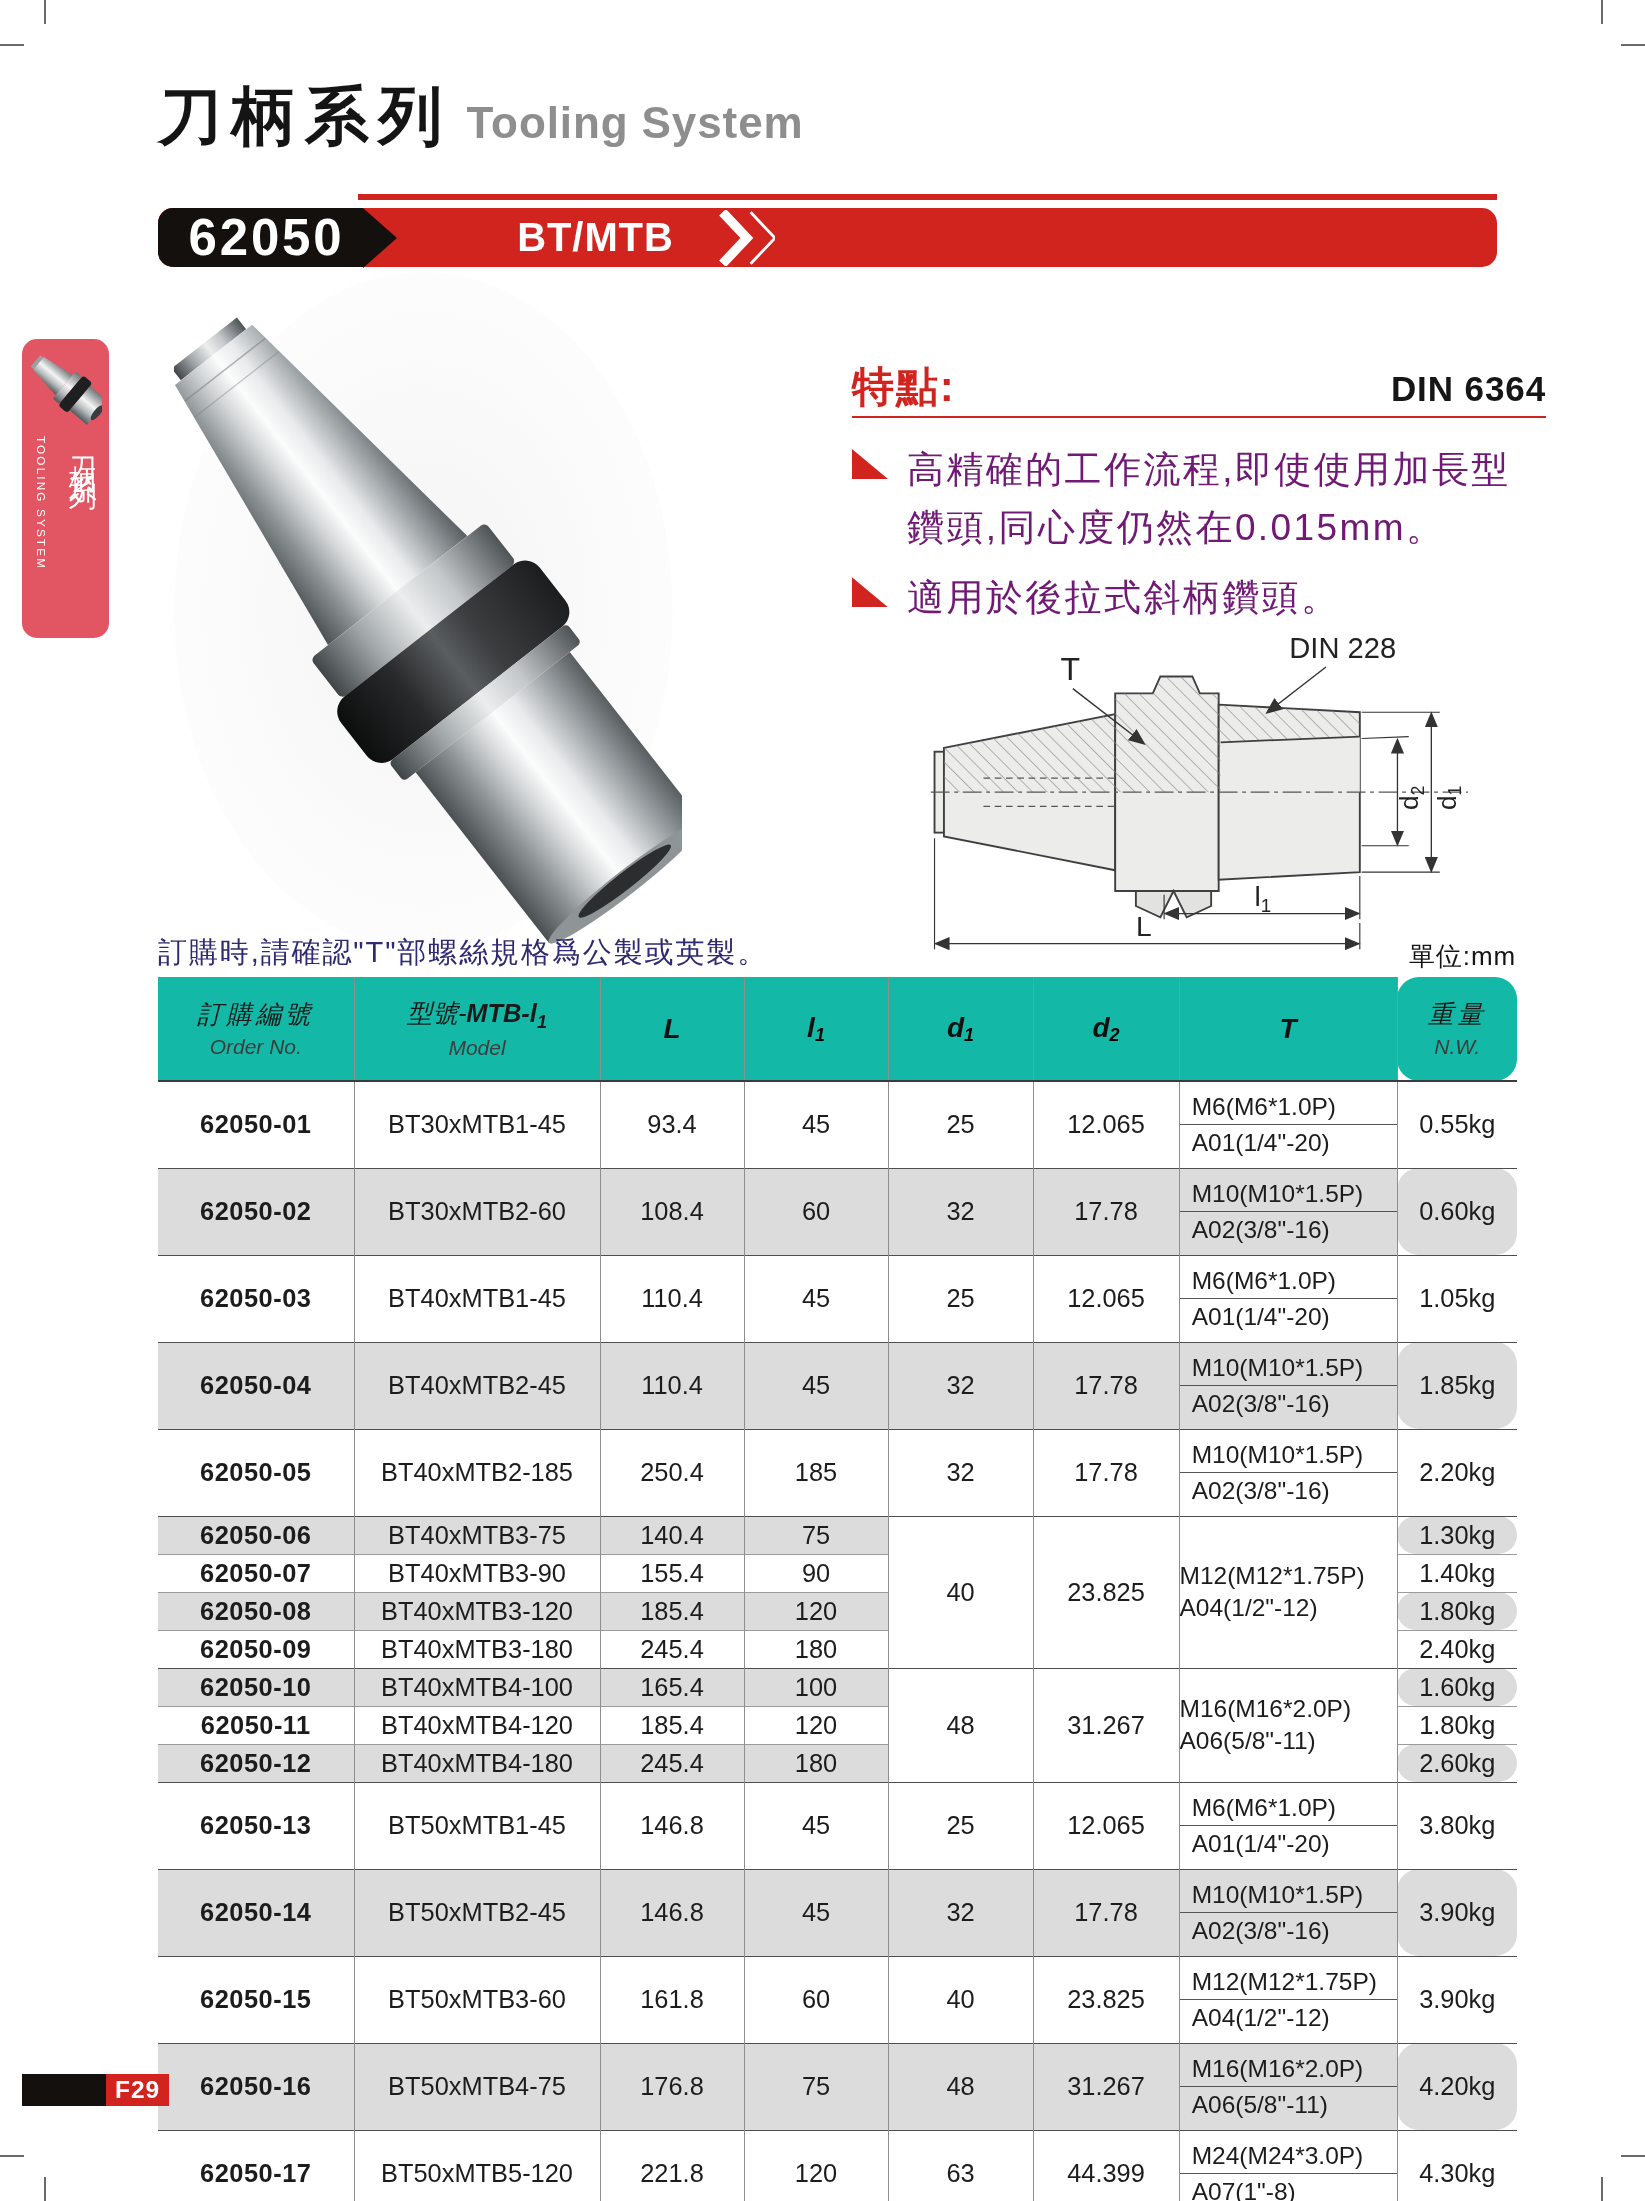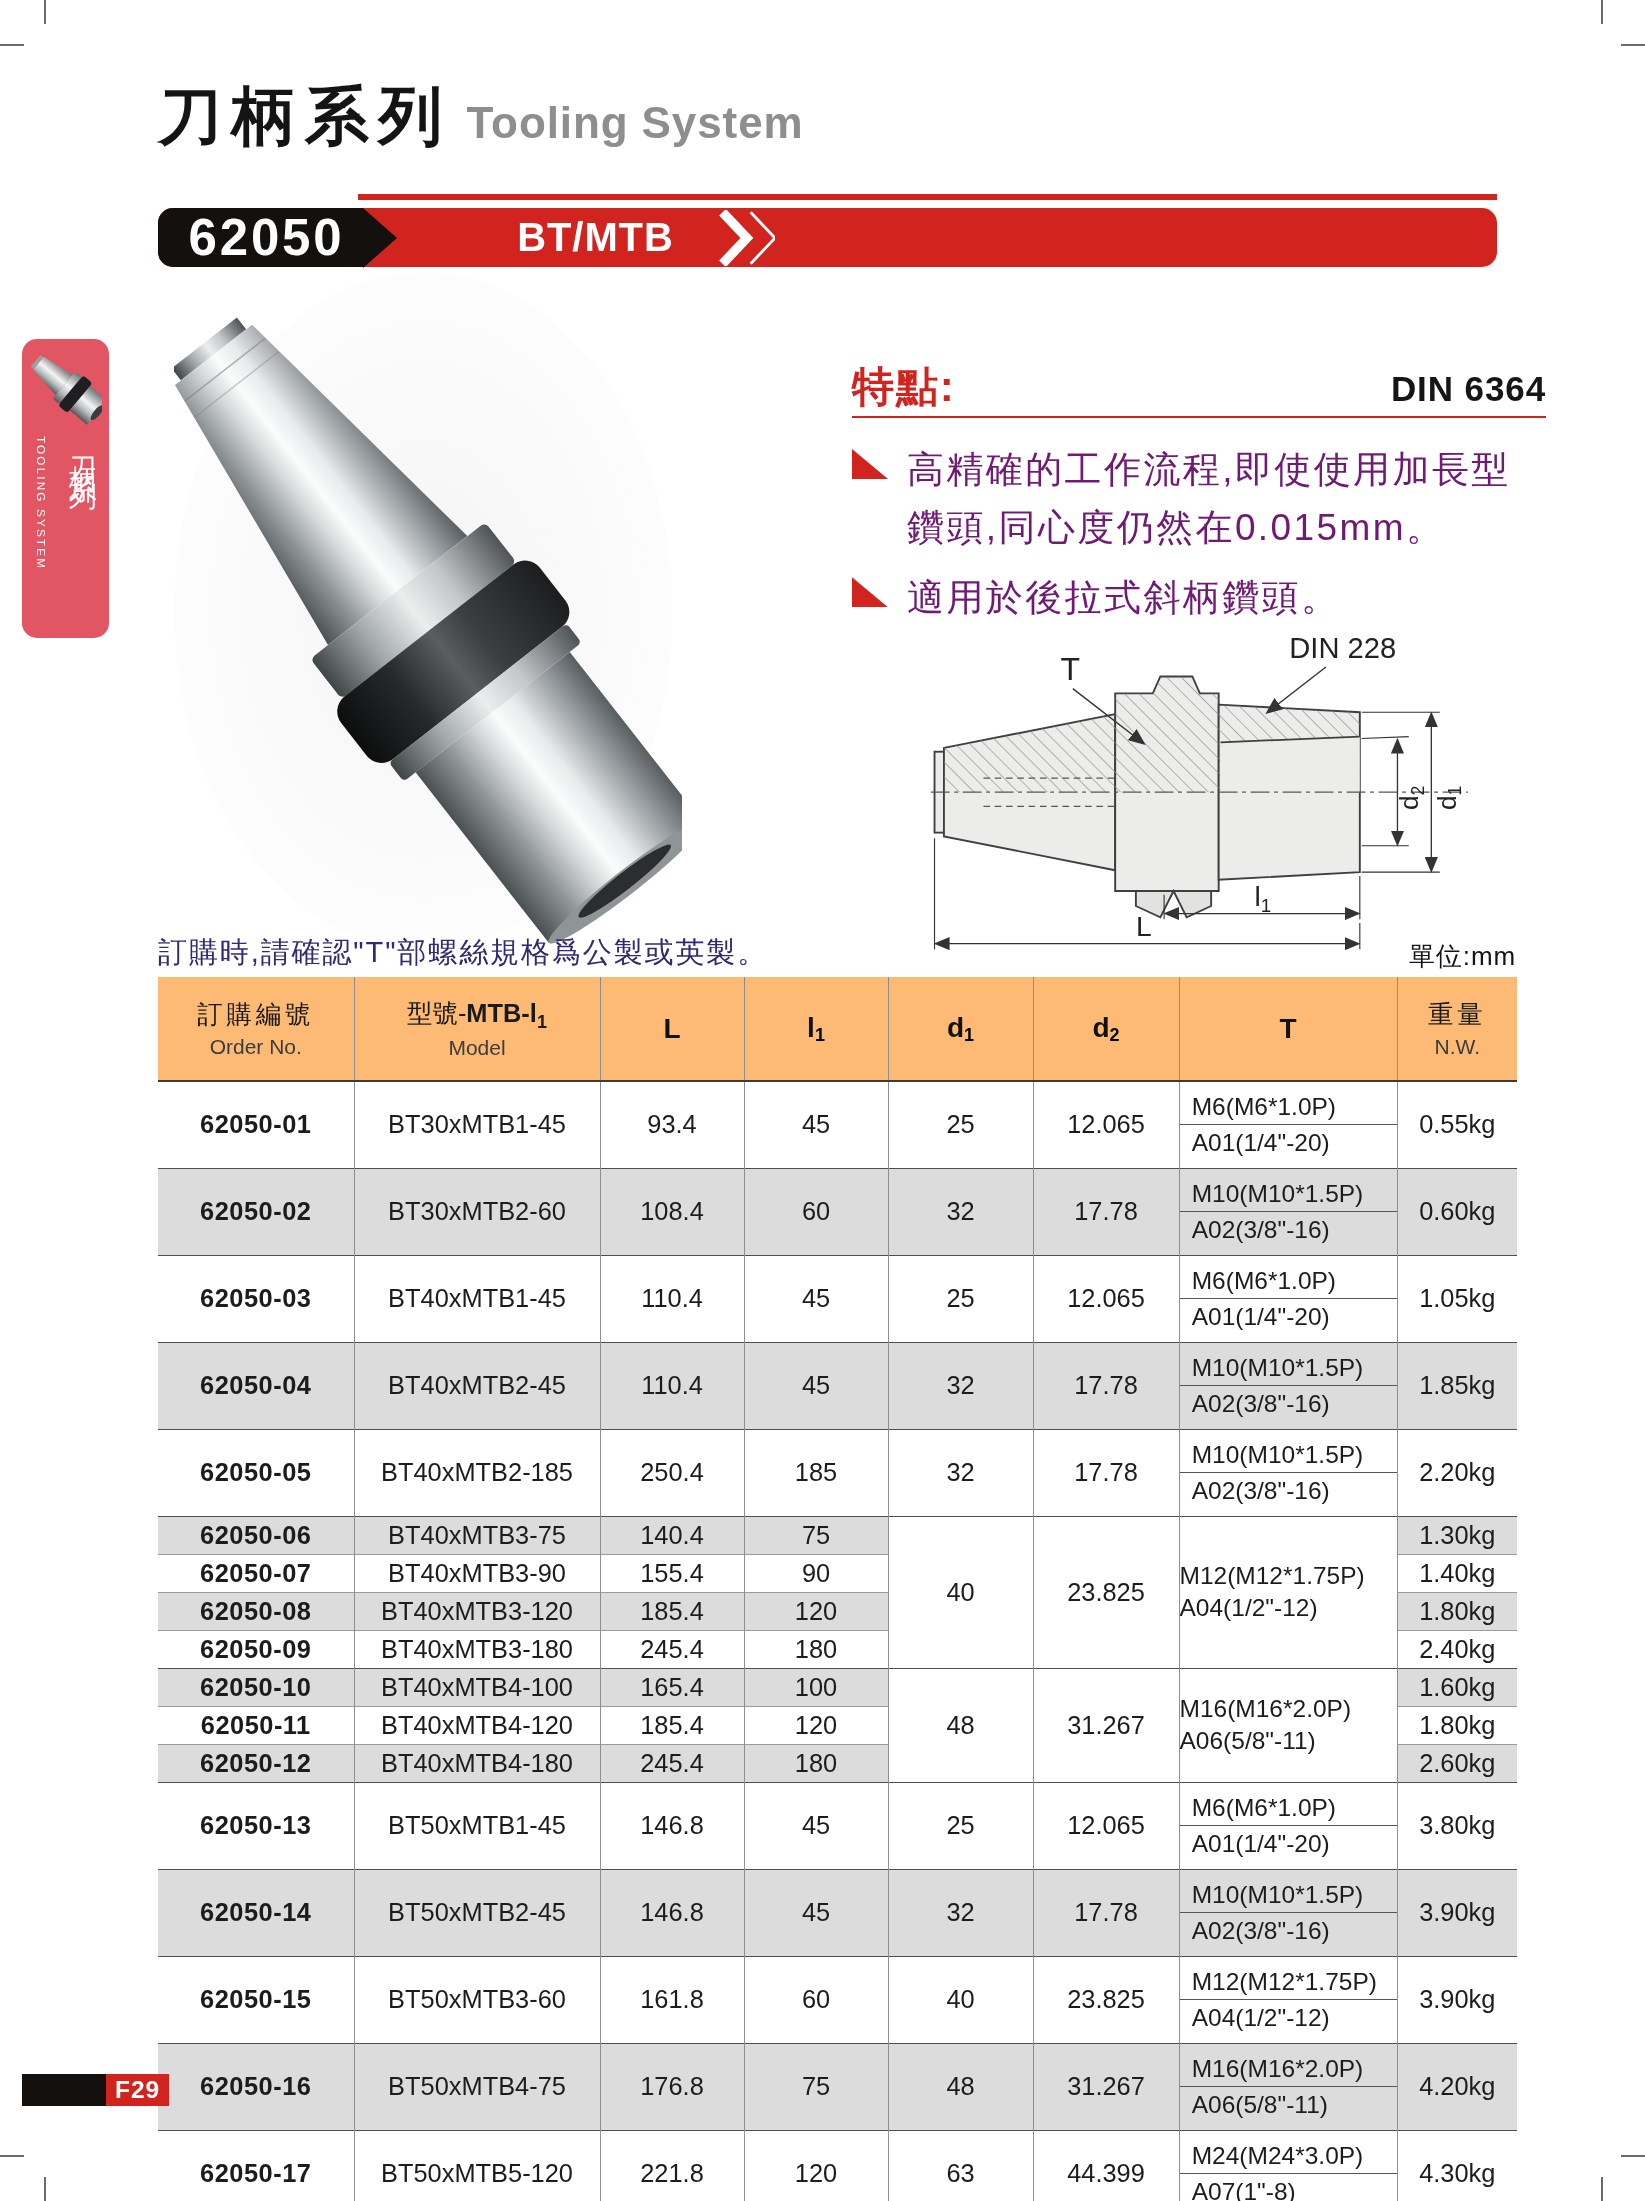--- a/index.html
+++ b/index.html
@@ -39,22 +39,22 @@
   .tri{width:36px;height:30px;background:#d2241f;clip-path:polygon(0 0,100% 100%,0 100%);margin:8.5px 19px 0 0;flex:none;}
   .feat-text{font-size:37px;color:#701a75;letter-spacing:2.4px;line-height:1.58;width:642px;}
   
   .note{position:absolute;left:158px;top:933px;font-size:29px;color:#2f2a72;letter-spacing:1.9px;font-weight:500;}
   .unit{position:absolute;right:129px;top:939px;font-size:26px;color:#141414;letter-spacing:0.9px;font-weight:500;}
   
   .spec-table-wrap{position:absolute;left:158px;top:977px;}
   table.spec{border-collapse:collapse;table-layout:fixed;width:1358px;border-bottom:2.4px solid #3f3f3f;}
   table.spec td,table.spec th{border-left:0.9px solid #8e8e8e;padding:0;vertical-align:middle;overflow:hidden;}
   table.spec td:first-child,table.spec th:first-child{border-left:none;}
-  table.spec td:last-child,table.spec th:last-child{border-right:none;}
-  thead tr{height:104px;background:#fdba74;}
+  table.spec td:last-child,table.spec th:last-child{border-right:none;border-radius:22px;}
+  thead tr{height:104px;background:#14b8a6;font-style:italic;}
   thead th{border-bottom:2.8px solid #3c3c3c;font-weight:normal;}
   .h-main{font-size:25.4px;color:#1a1a1a;letter-spacing:3.8px;font-weight:500;}
   .h-sub{font-size:21px;color:#3c3c3c;margin-top:3.8px;letter-spacing:0;}
   .h-letter{font-size:28px;font-weight:bold;color:#111;}
   .h-letter sub, .h-sub-n{font-size:18px;font-weight:bold;}
   tr.tall{height:87px;}
   tr.compact{height:38px;}
   tr.shade td{background:#dcdcdc;}
   td.merged{background:#ffffff !important;}
   tr.bt-strong td{border-top:1.9px solid #4e4e4e;}

